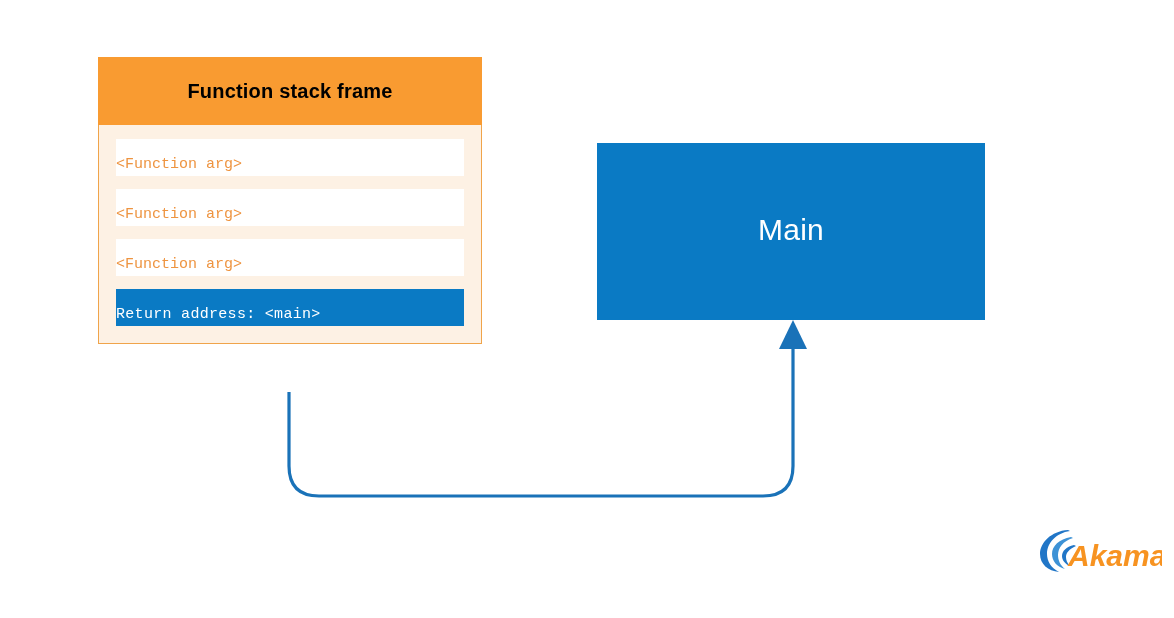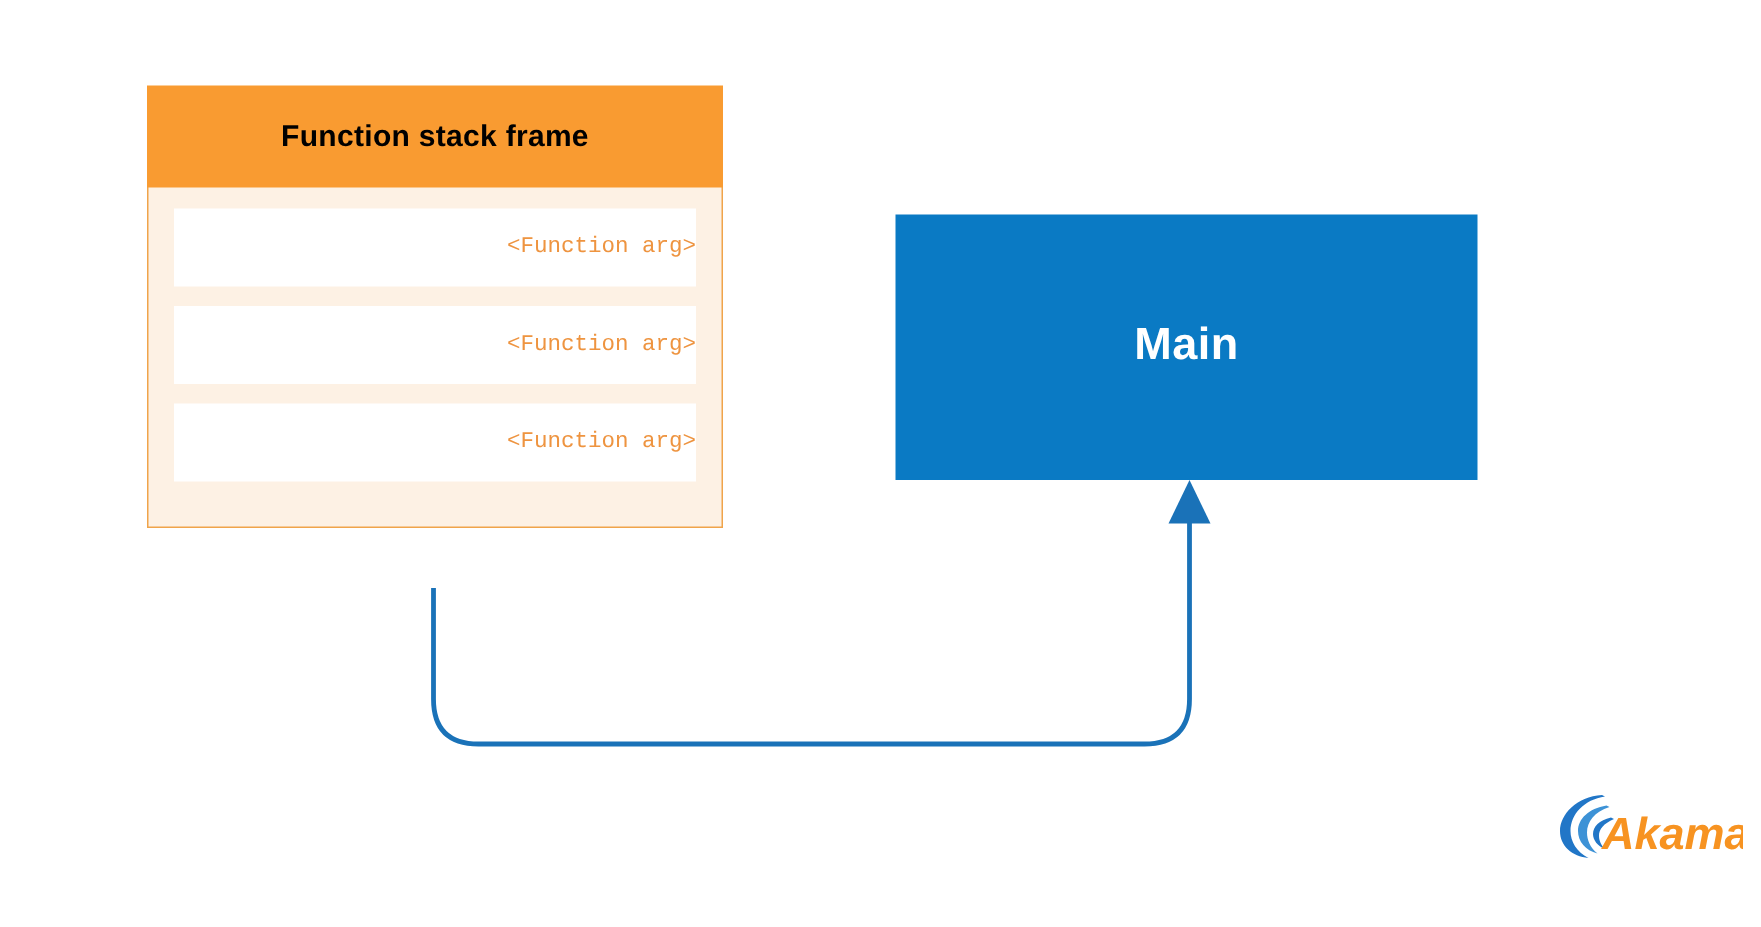--- a/index.html
+++ b/index.html
@@ -46,23 +46,23 @@
     height: 68px;
     letter-spacing: 0.2px;
     margin: -1px -1px 0 -1px;
   }
 
   .stack-frame-body {
     padding: 14px 17px 17px 17px;
   }
 
   .stack-slot {
-    height: 52px;
+    height: 37px;
     line-height: 52px;
-    text-align: right;
+    text-align: left;
     font-family: "Liberation Mono", "DejaVu Sans Mono", monospace;
     font-size: 15px;
     margin-bottom: 13px;
   }
   .stack-slot.arg {
     background: #ffffff;
     color: #ee9440;
   }
   .stack-slot.ret {
     background: #0a7ac4;
@@ -79,21 +79,21 @@
     width: 388px;
     height: 177px;
     background: #0a7ac4;
     color: #ffffff;
     display: flex;
     align-items: center;
     justify-content: center;
   }
   .main-block-label {
     font-size: 30px;
-    font-weight: bold;
+    font-weight: normal;
     letter-spacing: 0.3px;
     margin-bottom: 4px;
   }
 
   
   #connector {
     position: absolute;
     left: 0;
     top: 0;
     width: 1174px;
@@ -114,20 +114,21 @@
 <body>
 
 <div id="canvas">
 
   <div class="stack-frame">
     <div class="stack-frame-header">Function stack frame</div>
     <div class="stack-frame-body">
       <div class="stack-slot arg">&lt;Function arg&gt;</div>
       <div class="stack-slot arg">&lt;Function arg&gt;</div>
       <div class="stack-slot arg">&lt;Function arg&gt;</div>
+      <div class="stack-slot ret">Return address: &lt;main&gt;</div>
     </div>
   </div>
 
   <div class="main-block">
     <span class="main-block-label">Main</span>
   </div>
 
   <svg id="connector" viewBox="0 0 1174 618">
     <path d="M 289 392
              L 289 466

